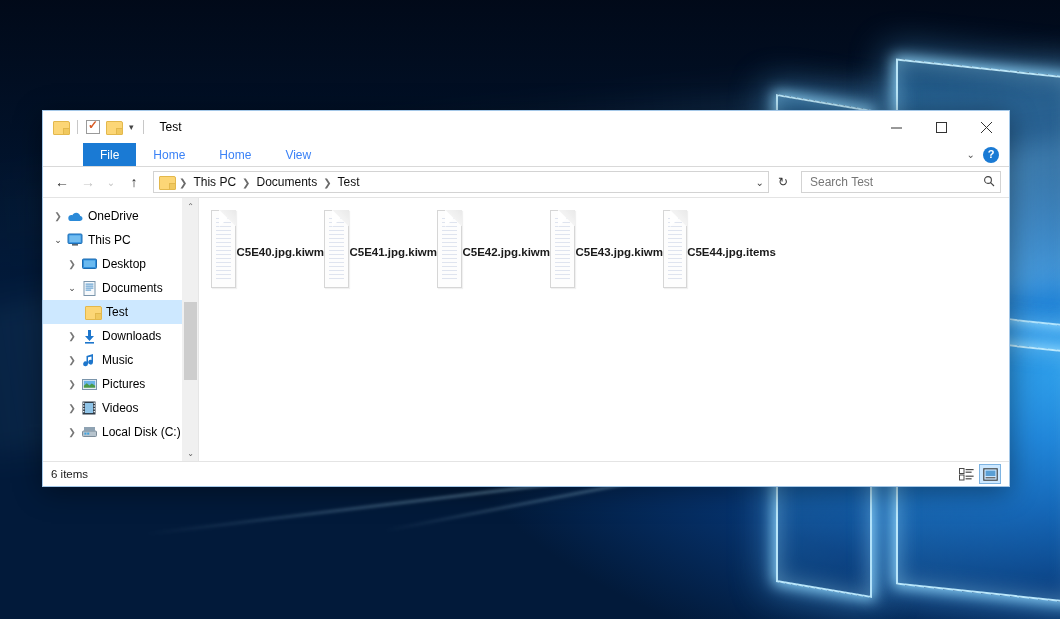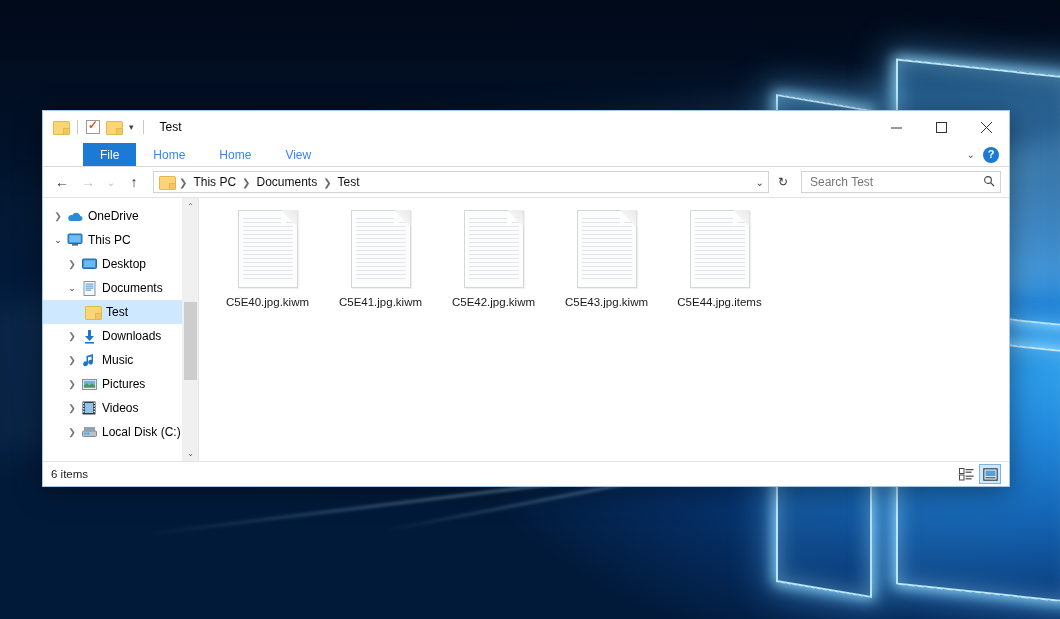--- a/index.html
+++ b/index.html
@@ -288,21 +288,21 @@
   }
   .file-grid {
     display: flex;
     flex-wrap: wrap;
     padding: 8px 0 0 12px;
     gap: 0;
   }
   .file-item {
     width: 113px;
     padding: 4px 0 6px;
-    display: flex; flex-direction: column; align-items: center;
+    display: flex; flex-direction: row; align-items: center; font-weight: bold;
   }
   .doc-ico {
     width: 60px; height: 78px;
     position: relative;
     margin-bottom: 8px;
   }
   .doc-page {
     position: absolute; inset: 0;
     background: #fdfdfd;
     border: 1px solid #d6d6d6;

